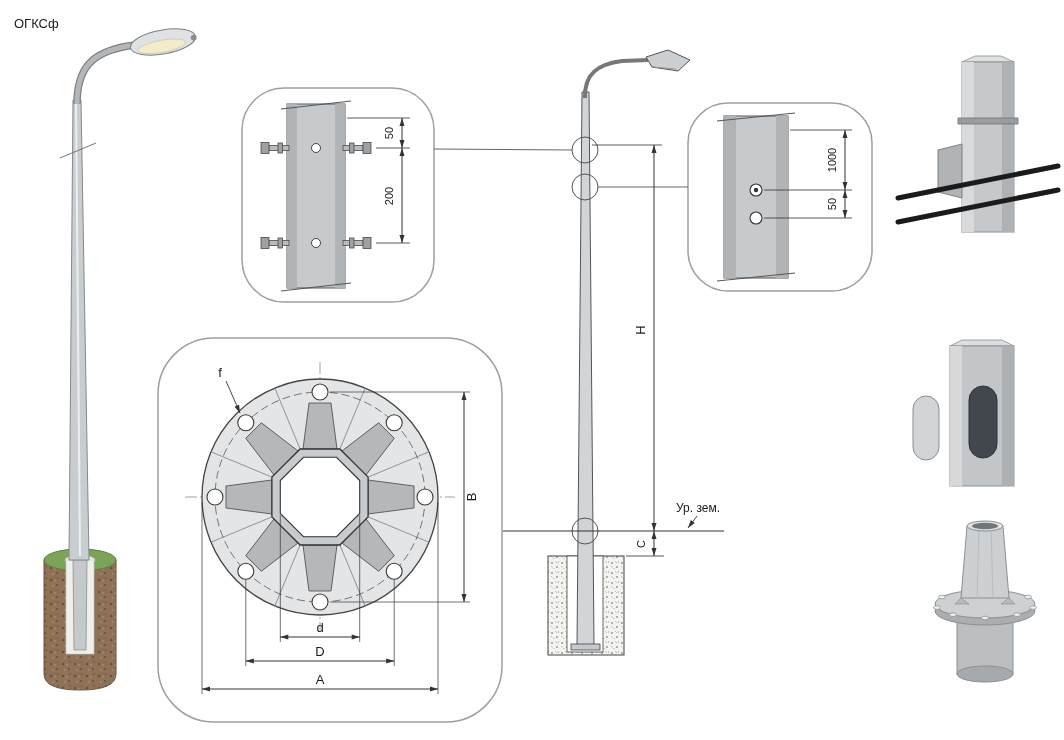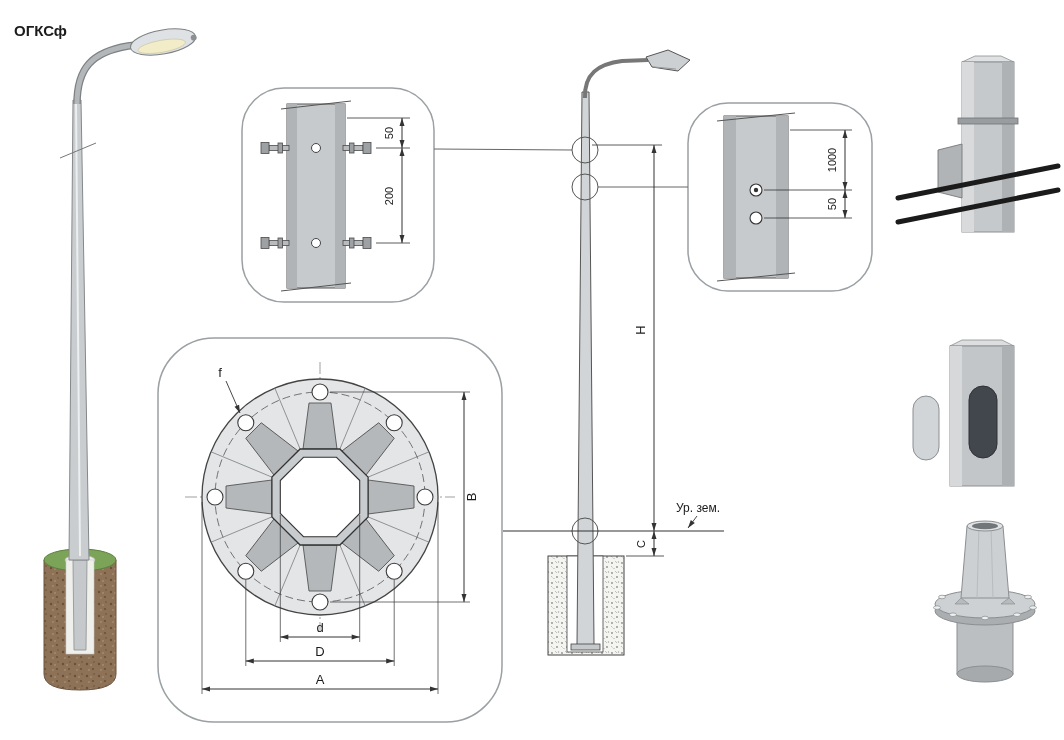--- a/index.html
+++ b/index.html
@@ -2,21 +2,21 @@
 <html><head>
 <meta charset="utf-8">
 <style>
   html,body{margin:0;padding:0;background:#e9e9e9;}
   #canvas{
     position:relative;width:1064px;height:740px;background:#ffffff;
     outline:1px solid #b5b5b5;overflow:hidden;
     font-family:"Liberation Sans", sans-serif;
   }
   #title{
-    position:absolute;left:14px;top:22px;font-size:15px;font-weight:700;color:#1c1c1c;
+    position:absolute;left:14px;top:16px;font-size:13px;font-weight:400;color:#1c1c1c;
   }
   svg{position:absolute;left:0;top:0;}
   text{fill:#1a1a1a;font-family:"Liberation Sans", sans-serif;}
   .dimtxt{font-size:11px;}
   .dimtxtL{font-size:13px;}
 </style>
 </head>
 <body>
 
 <div id="canvas">

